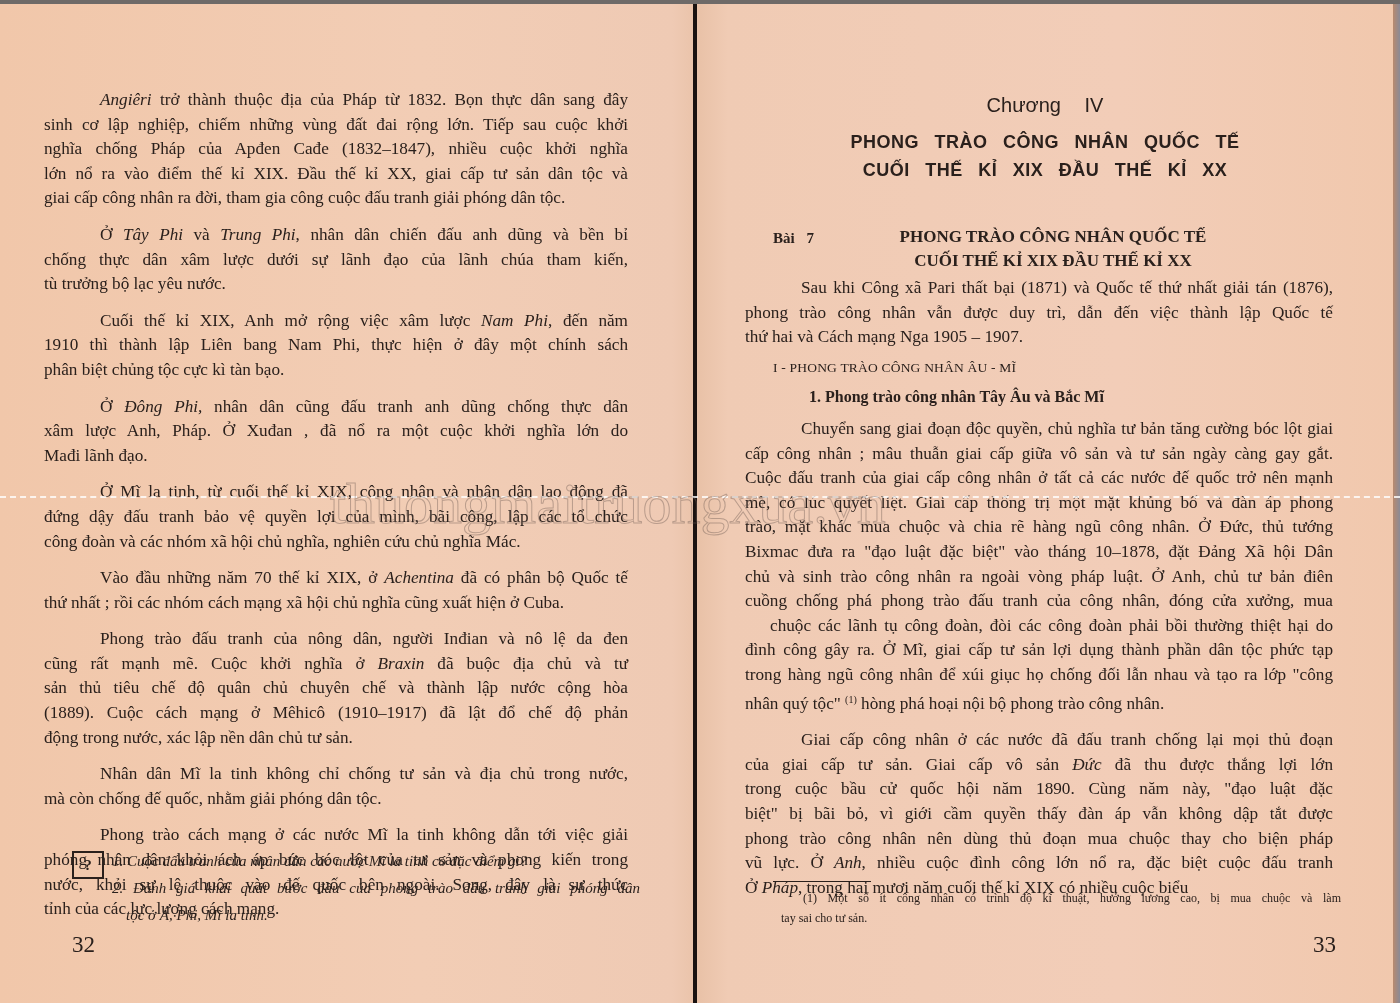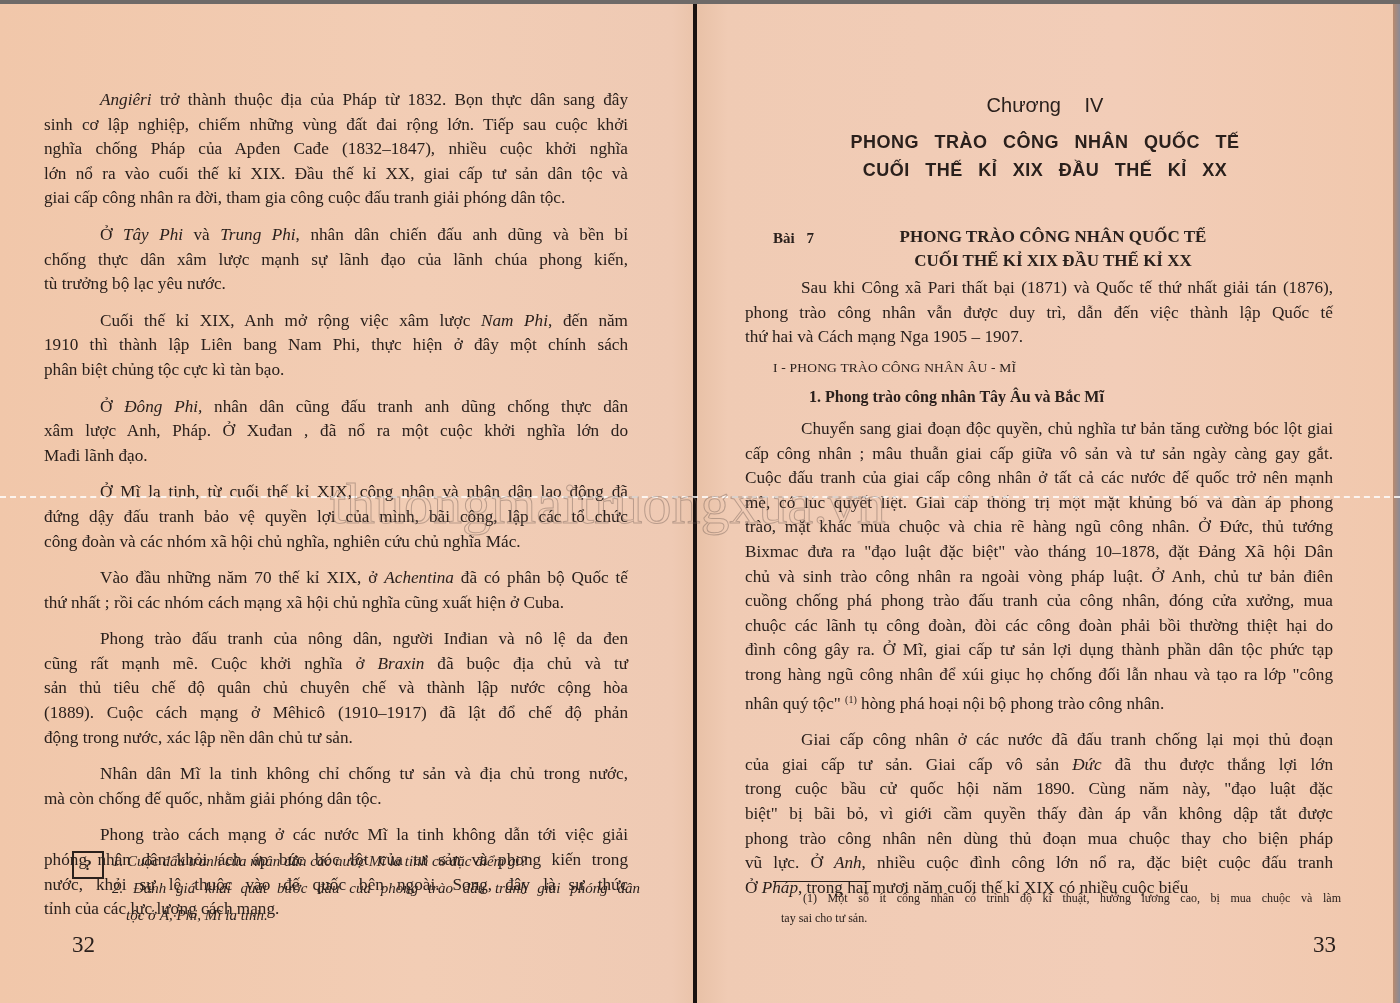--- a/index.html
+++ b/index.html
@@ -78,26 +78,26 @@
 <body>
 
 <div class="spread">
 
   <div class="page left">
     <div class="text-block" id="left-body">
         <p class="para">
           <span class="line"><i>Angiêri</i> trở thành thuộc địa của Pháp từ 1832. Bọn thực dân sang đây</span>
           <span class="line" style="text-indent: -28px;">sinh cơ lập nghiệp, chiếm những vùng đất đai rộng lớn. Tiếp sau cuộc khởi</span>
           <span class="line" style="text-indent: -28px;">nghĩa chống Pháp của Apđen Cađe (1832–1847), nhiều cuộc khởi nghĩa</span>
-          <span class="line" style="text-indent: -28px;">lớn nổ ra vào cuối thế kỉ XIX. Đầu thế kỉ XX, giai cấp tư sản dân tộc và</span>
+          <span class="line" style="text-indent: -28px;">lớn nổ ra vào điểm thế kỉ XIX. Đầu thế kỉ XX, giai cấp tư sản dân tộc và</span>
           <span class="line last" style="text-indent: -28px;">giai cấp công nhân ra đời, tham gia công cuộc đấu tranh giải phóng dân tộc.</span>
         </p>
         <p class="para">
           <span class="line">Ở <i>Tây Phi</i> và <i>Trung Phi</i>, nhân dân chiến đấu anh dũng và bền bỉ</span>
-          <span class="line" style="text-indent: -28px;">chống thực dân xâm lược mạnh sự lãnh đạo của lãnh chúa phong kiến,</span>
+          <span class="line" style="text-indent: -28px;">chống thực dân xâm lược dưới sự lãnh đạo của lãnh chúa tham kiến,</span>
           <span class="line last" style="text-indent: -28px;">tù trưởng bộ lạc yêu nước.</span>
         </p>
         <p class="para">
           <span class="line">Cuối thế kỉ XIX, Anh mở rộng việc xâm lược <i>Nam Phi</i>, đến năm</span>
           <span class="line" style="text-indent: -28px;">1910 thì thành lập Liên bang Nam Phi, thực hiện ở đây một chính sách</span>
           <span class="line last" style="text-indent: -28px;">phân biệt chủng tộc cực kì tàn bạo.</span>
         </p>
         <p class="para">
           <span class="line">Ở <i>Đông Phi,</i> nhân dân cũng đấu tranh anh dũng chống thực dân</span>
           <span class="line" style="text-indent: -28px;">xâm lược Anh, Pháp. Ở Xuđan , đã nổ ra một cuộc khởi nghĩa lớn do</span>
@@ -172,21 +172,21 @@
     <div class="text-block" id="right-body" style="top:413px;">
         <p class="para">
           <span class="line">Chuyển sang giai đoạn độc quyền, chủ nghĩa tư bản tăng cường bóc lột giai</span>
           <span class="line" style="text-indent: -28px;">cấp công nhân ; mâu thuẫn giai cấp giữa vô sản và tư sản ngày càng gay gắt.</span>
           <span class="line" style="text-indent: -28px;">Cuộc đấu tranh của giai cấp công nhân ở tất cả các nước đế quốc trở nên mạnh</span>
           <span class="line" style="text-indent: -28px;">mẽ, có lúc quyết liệt. Giai cấp thống trị một mặt khủng bố và đàn áp phong</span>
           <span class="line" style="text-indent: -28px;">trào, mặt khác mua chuộc và chia rẽ hàng ngũ công nhân. Ở Đức, thủ tướng</span>
           <span class="line" style="text-indent: -28px;">Bixmac đưa ra "đạo luật đặc biệt" vào tháng 10–1878, đặt Đảng Xã hội Dân</span>
           <span class="line" style="text-indent: -28px;">chủ và sinh trào công nhân ra ngoài vòng pháp luật. Ở Anh, chủ tư bản điên</span>
           <span class="line" style="text-indent: -28px;">cuồng chống phá phong trào đấu tranh của công nhân, đóng cửa xưởng, mua</span>
-          <span class="line" style="text-indent: -28px;">chuộc các lãnh tụ công đoàn, đòi các công đoàn phải bồi thường thiệt hại do</span>
+          <span class="line" style="text-indent: -28px; margin-left: 25px;">chuộc các lãnh tụ công đoàn, đòi các công đoàn phải bồi thường thiệt hại do</span>
           <span class="line" style="text-indent: -28px;">đình công gây ra. Ở Mĩ, giai cấp tư sản lợi dụng thành phần dân tộc phức tạp</span>
           <span class="line" style="text-indent: -28px;">trong hàng ngũ công nhân để xúi giục họ chống đối lẫn nhau và tạo ra lớp "công</span>
           <span class="line last" style="text-indent: -28px;">nhân quý tộc" <sup>(1)</sup> hòng phá hoại nội bộ phong trào công nhân.</span>
         </p>
         <p class="para">
           <span class="line">Giai cấp công nhân ở các nước đã đấu tranh chống lại mọi thủ đoạn</span>
           <span class="line" style="text-indent: -28px;">của giai cấp tư sản. Giai cấp vô sản <i>Đức</i> đã thu được thắng lợi lớn</span>
           <span class="line" style="text-indent: -28px;">trong cuộc bầu cử quốc hội năm 1890. Cùng năm này, "đạo luật đặc</span>
           <span class="line" style="text-indent: -28px;">biệt" bị bãi bỏ, vì giới cầm quyền thấy đàn áp vẫn không dập tắt được</span>
           <span class="line" style="text-indent: -28px;">phong trào công nhân nên dùng thủ đoạn mua chuộc thay cho biện pháp</span>

